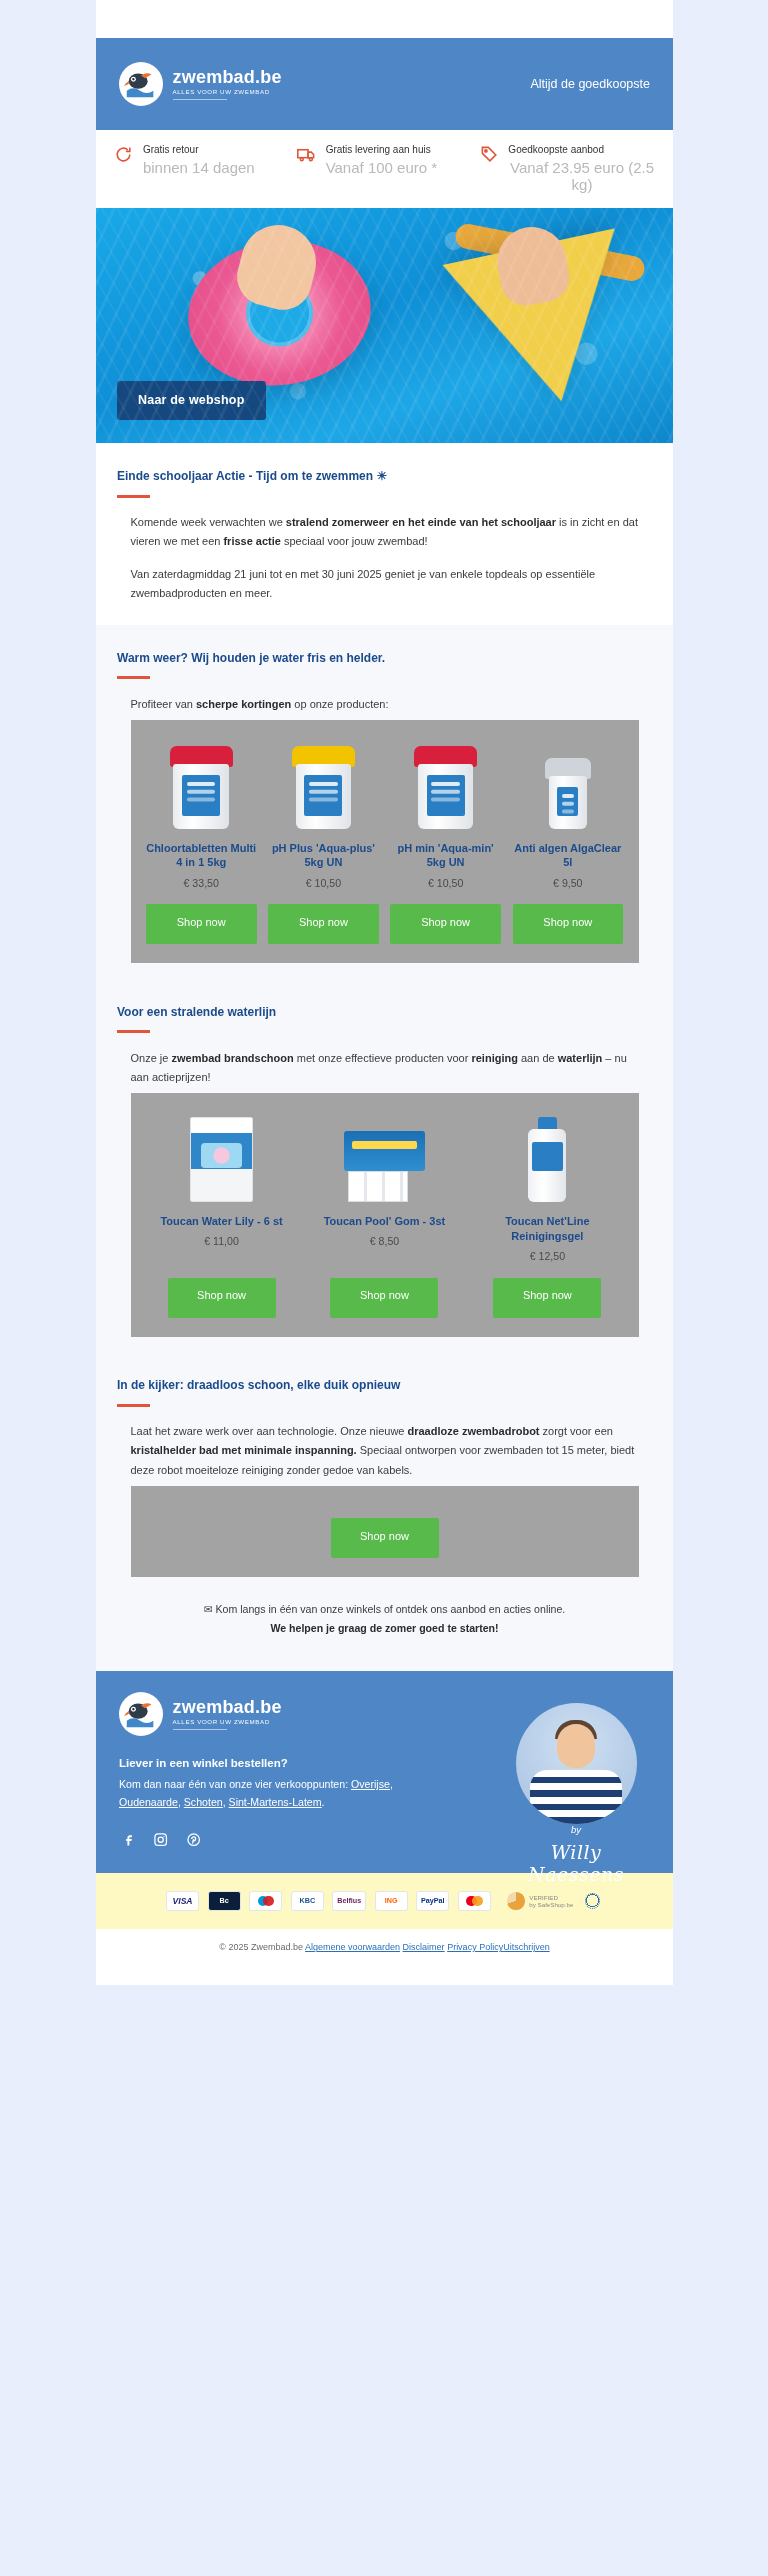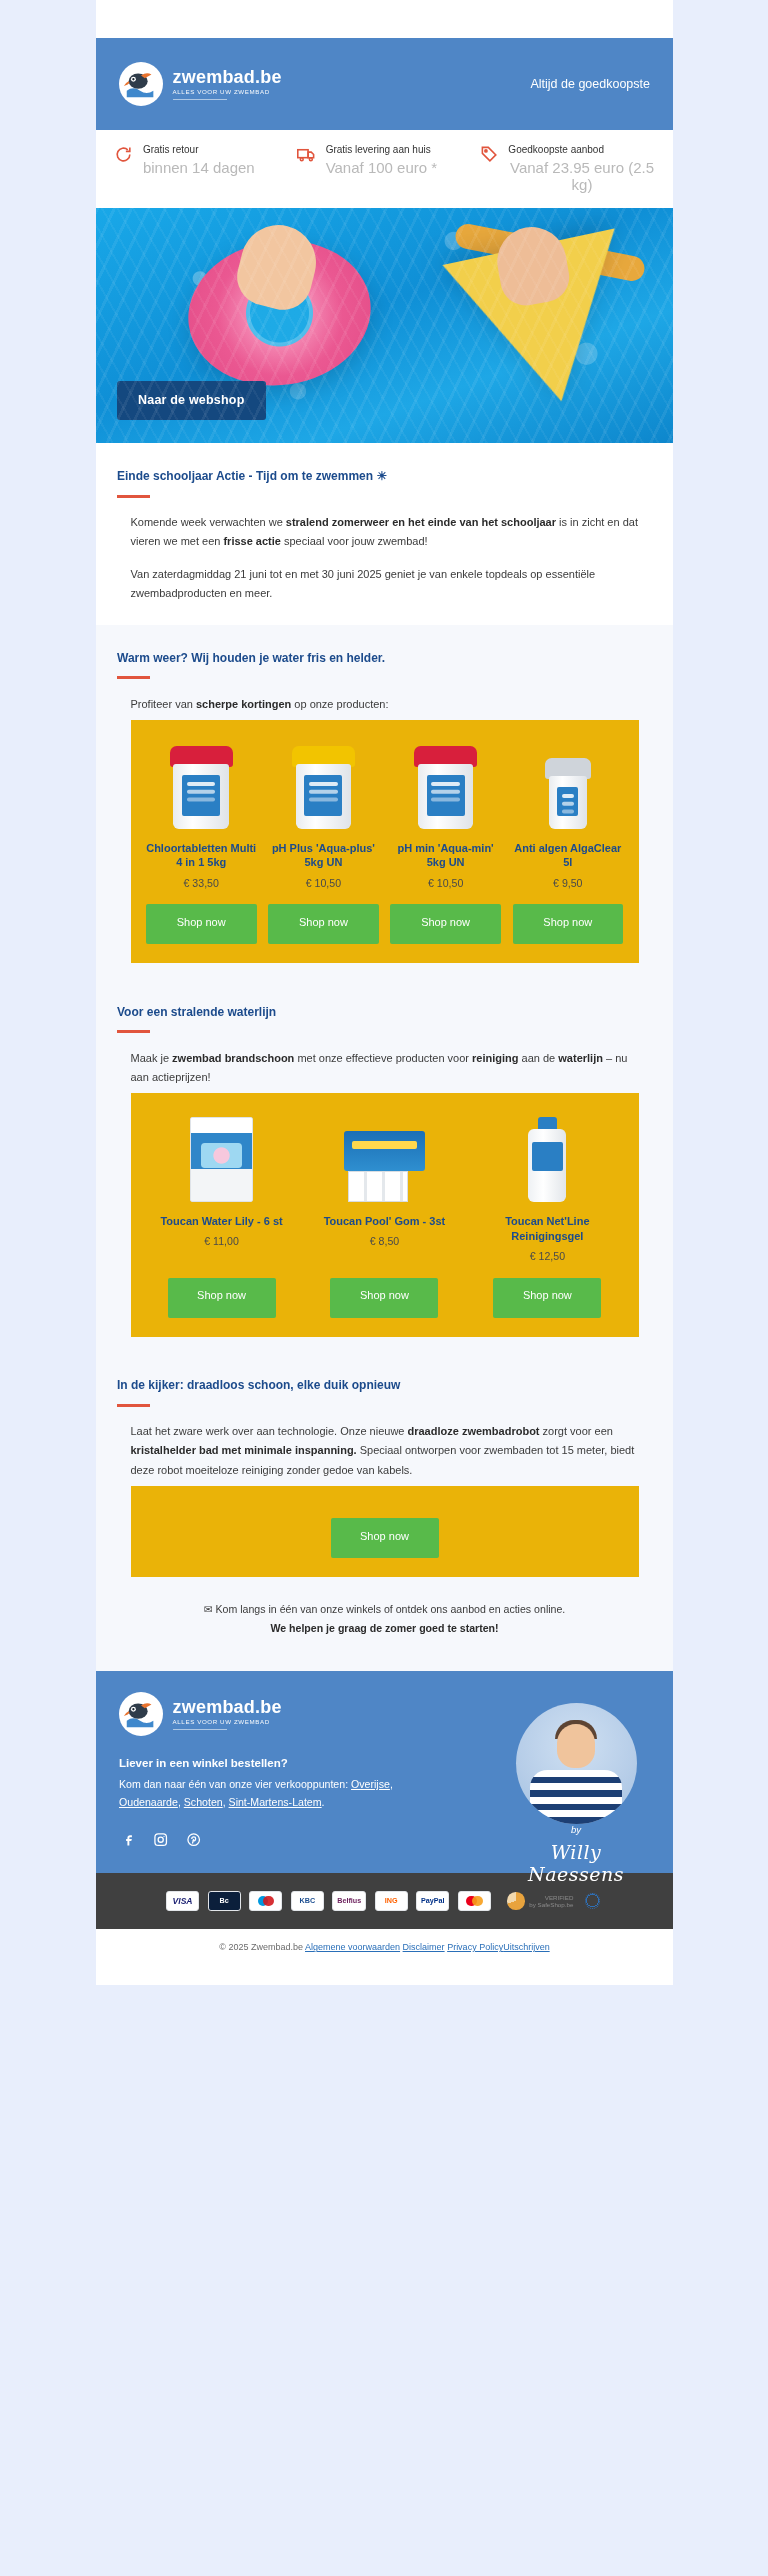--- a/index.html
+++ b/index.html
@@ -133,21 +133,21 @@
     color: #3b3b3b;
     line-height: 1.75;
     margin: 0 0 13.5px;
     padding: 0 13.5px;
   }
   p.body.tight { margin-bottom: 0; }
   p.body b { color: #2b2b2b; }
 
   
   .card {
-    background: #eab308;
+    background: #a3a3a3;
     margin: 5.8px 13.5px 7.7px;
     padding: 17.3px 9.6px 19px;
   }
   .prow { display: flex; }
   .prow.c4 > .pcell { width: 25%; }
   .prow.c3 > .pcell { width: 33.33%; }
   .prow.c1 > .pcell { width: 100%; }
   .pcell { padding: 0 5.8px; text-align: center; }
   .pimg { height: 92px; display: flex; align-items: flex-end; justify-content: center; margin-bottom: 11.5px; }
   .pname {
@@ -310,22 +310,22 @@
     background: repeating-linear-gradient(180deg,#ffffff 0 6.7px,#1d3f74 6.7px 13.5px);
   }
   .sig-name {
     color:#ffffff; font-family:"DejaVu Serif", serif; font-style: italic;
     font-size: 19px; margin-top: 5.8px; letter-spacing: 0.5px;
   }
   .sig-by { color:#ffffff; font-size: 9.6px; font-style: italic; }
 
   
   .payments {
-    background:#404040; padding: 17.3px 17.3px;
-    display:flex; align-items:center; justify-content:center; gap: 8.6px; flex-wrap: nowrap; text-align: right;
+    background:#fef9c3; padding: 17.3px 17.3px;
+    display:flex; align-items:center; justify-content:center; gap: 8.6px; flex-wrap: nowrap;
   }
   .pay {
     height: 20px; min-width: 33px; border:1px solid #e2e5e9; border-radius:2.9px;
     background:#ffffff; display:flex; align-items:center; justify-content:center;
     font-size: 7.2px; font-weight:bold; color:#1a1f71; padding: 0 3.8px; white-space:nowrap;
   }
   .pay.visa{ color:#1a1f71; font-size:8.6px; font-style:italic; }
   .pay.bc{ background:#0b1f3b; color:#ffffff; }
   .pay.mc{ position:relative; }
   .mc-dots{ display:flex; }
@@ -513,21 +513,21 @@
             <a class="shop-btn">Shop now</a>
           </div>
       </div>
     </div>
   </div>
 
   <div class="section alt">
     <h2 class="sec-title">Voor een stralende waterlijn</h2>
     <div class="rule"></div>
     <p class="body tight">
-      <span>Maak je </span><b>zwembad brandschoon</b><span> met onze effectieve producten voor </span><b>reiniging</b><span> aan de </span><b>waterlijn</b><span> – nu aan actieprijzen!</span>
+      <span>Onze je </span><b>zwembad brandschoon</b><span> met onze effectieve producten voor </span><b>reiniging</b><span> aan de </span><b>waterlijn</b><span> – nu aan actieprijzen!</span>
     </p>
 
     <div class="card">
       <div class="prow c3">
         <div class="pcell">
           <div class="pimg">
               <div class="box-lily"></div>
             </div>
           <div class="pname">Toucan Water Lily - 6 st</div>
           <div class="pprice">€ 11,00</div>

